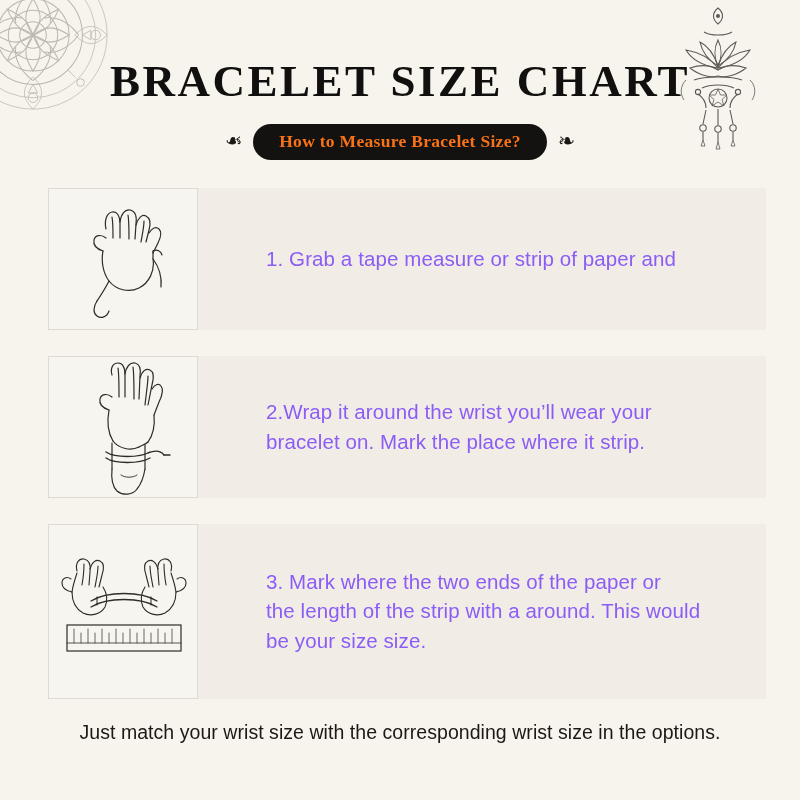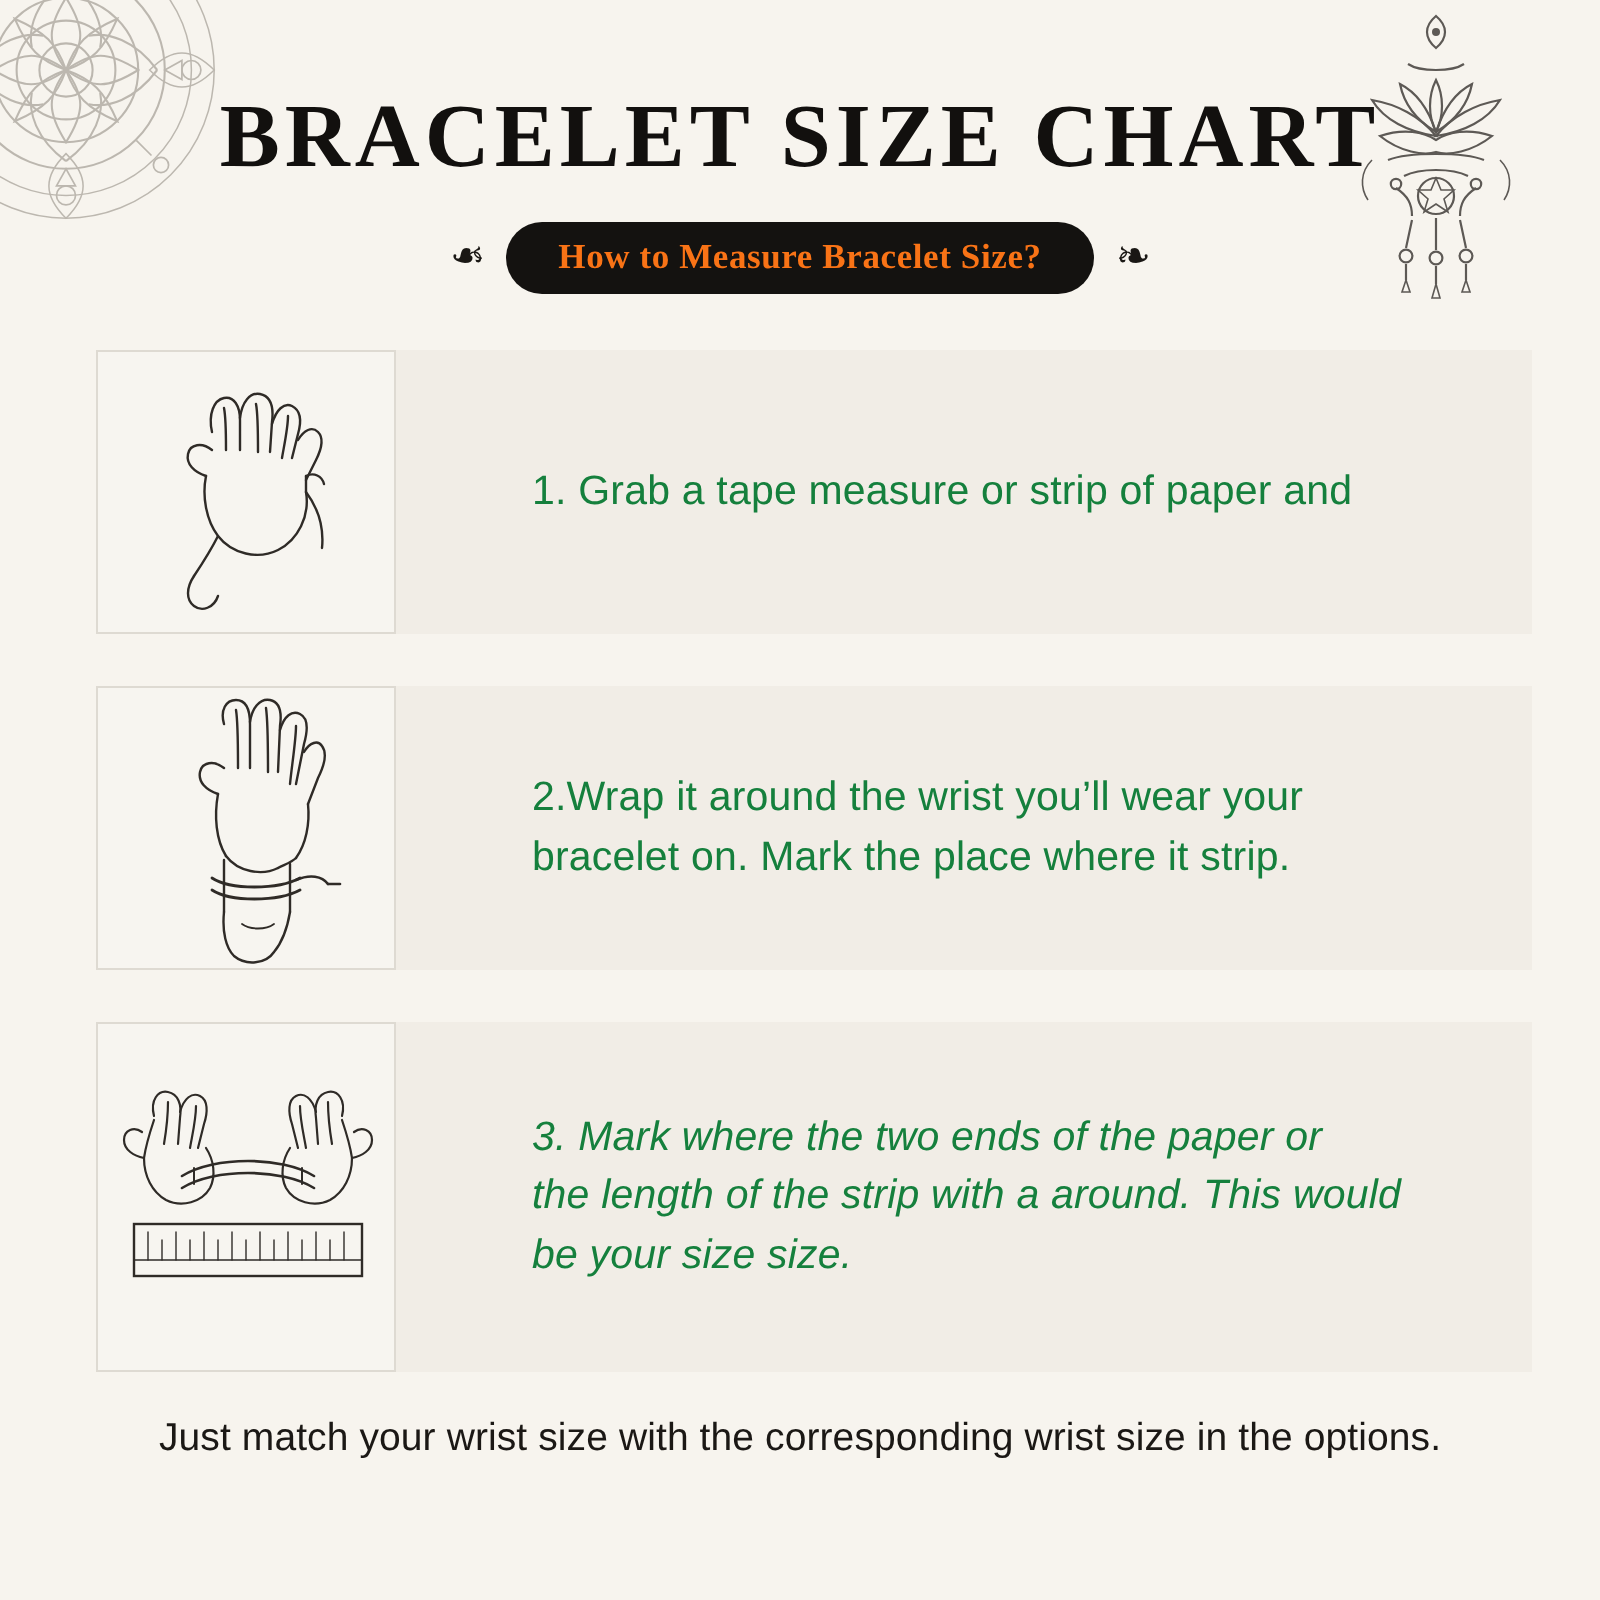--- a/index.html
+++ b/index.html
@@ -31,21 +31,21 @@
     top: 2px;
     right: 22px;
     width: 120px;
     height: 160px;
     opacity: .75;
   }
 
   
   .header {
     position: relative;
-    padding-top: 44px;
+    padding-top: 57px;
     text-align: center;
   }
   .title {
     font-family: "Liberation Serif", serif;
     font-size: 45px;
     letter-spacing: 2.5px;
     color: #12100e;
     margin: 0;
     font-weight: 700;
     line-height: 1.1;
@@ -111,27 +111,27 @@
   }
   .step-thumb svg { display: block; }
   .step-text {
     position: relative;
     flex: 1 1 auto;
     display: flex;
     align-items: center;
     padding: 0 44px 0 68px;
     font-size: 20.5px;
     line-height: 1.42;
-    color: #15803d;
+    color: #8b5cf6;
     letter-spacing: .1px;
   }
   .step-text span { display: block; }
 
   
-  .step.step3 { height: 175px; margin-bottom: 14px; font-style: italic; }
+  .step.step3 { height: 175px; margin-bottom: 14px; }
   .step.step3 .step-thumb { height: 175px; }
   .step.step3 .step-text { padding-left: 68px; }
 
   
   .footer {
     text-align: center;
     font-size: 19.5px;
     color: #1b1815;
     margin-top: 22px;
     letter-spacing: .05px;

